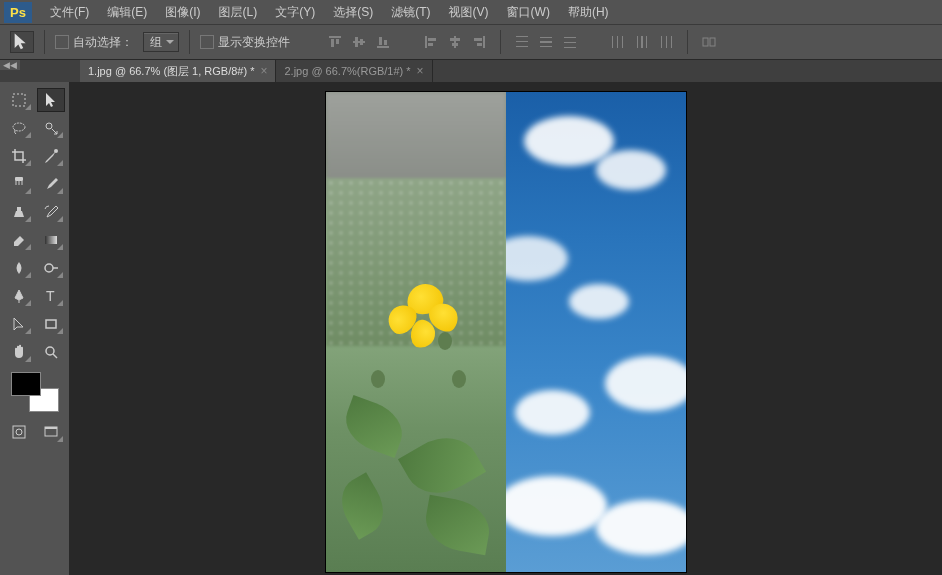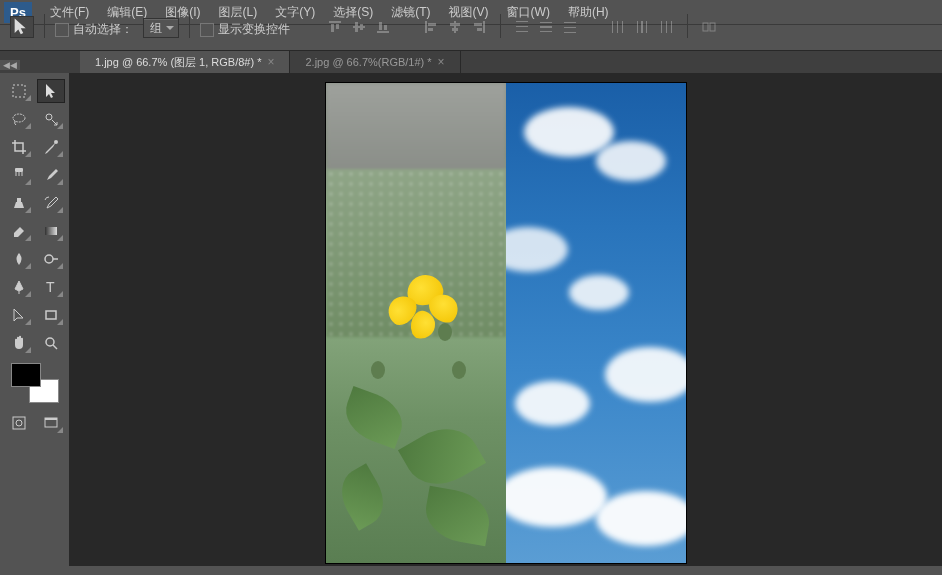--- a/index.html
+++ b/index.html
@@ -1,31 +1,31 @@
 <!DOCTYPE html>
 <html><head>
 <meta charset="utf-8">
 <style>
 * { margin: 0; padding: 0; box-sizing: border-box; font-family: "Microsoft YaHei", sans-serif; }
 body { background: #535353; width: 942px; height: 575px; overflow: hidden; font-size: 12px; color: #ccc; }
 .menubar { background: #535353; height: 24px; display: flex; align-items: center; padding: 0 4px; gap: 2px; }
-.ps-logo { background: #2d5b8c; color: #ffffff; font-weight: bold; font-size: 13px; padding: 3px 6px; margin-right: 8px; }
+.ps-logo { background: #2d5b8c; color: #fde047; font-weight: bold; font-size: 13px; padding: 3px 6px; margin-right: 8px; }
 .menu-item { padding: 3px 8px; cursor: default; }
-.optionsbar { background: #535353; height: 27px; border-top: 1px solid #3a3a3a; border-bottom: 1px solid #282828; display: flex; align-items: flex-end; padding: 12px 10px; gap: 10px; }
+.optionsbar { background: #535353; height: 36px; border-top: 1px solid #3a3a3a; border-bottom: 1px solid #282828; display: flex; align-items: center; padding: 0 10px; gap: 10px; }
 .opt-icon { width: 24px; height: 22px; background: #464646; border: 1px solid #333; display: flex; align-items: center; justify-content: center; }
 .opt-sep { width: 1px; height: 24px; background: #3a3a3a; }
 .opt-check { display: flex; align-items: center; gap: 4px; }
 .opt-checkbox { width: 14px; height: 14px; border: 1px solid #777; background: #535353; }
 .opt-select { background: #535353; height: 20px; padding: 0 16px 0 6px; border: 1px solid #333; position: relative; display: flex; align-items: center; box-shadow: inset 0 1px 0 #666; }
 .opt-select::after { content: ""; position: absolute; right: 4px; top: 7px; border: 4px solid transparent; border-top-color: #aaa; }
 .align-group { display: flex; gap: 2px; }
 .align-btn { width: 22px; height: 22px; display: flex; align-items: center; justify-content: center; opacity: 0.4; }
 .align-btn svg { width: 14px; height: 14px; }
 .tabbar { background: #3f3f3f; height: 22px; display: flex; align-items: stretch; padding-left: 80px; }
-.tab { display: flex; align-items: center; padding: 0 15px; font-size: 11px; color: #999; border-right: 1px solid #282828; gap: 6px; cursor: default; }
+.tab { display: flex; align-items: center; padding: 0 8px; font-size: 11px; color: #999; border-right: 1px solid #282828; gap: 6px; cursor: default; }
 .tab.active { background: #535353; color: #ddd; }
 .tab-close { font-size: 12px; color: #888; }
 .collapse-tab { position: absolute; left: 0; top: 60px; width: 20px; height: 10px; background: #535353; display: flex; justify-content: center; }
 .collapse-tab span { font-size: 9px; color: #aaa; }
 .workspace { display: flex; height: calc(575px - 82px); background: #282828; }
 .toolbox { width: 70px; background: #535353; border-right: 1px solid #282828; padding: 6px 4px; display: flex; flex-direction: column; gap: 4px; }
 .tool-row { display: flex; gap: 4px; justify-content: center; }
 .tool-btn { width: 28px; height: 24px; display: flex; align-items: center; justify-content: center; border: 1px solid transparent; position: relative; }
 .tool-btn.sel { background: #3a3a3a; border: 1px solid #222; }
 .tool-btn svg { width: 18px; height: 18px; }

